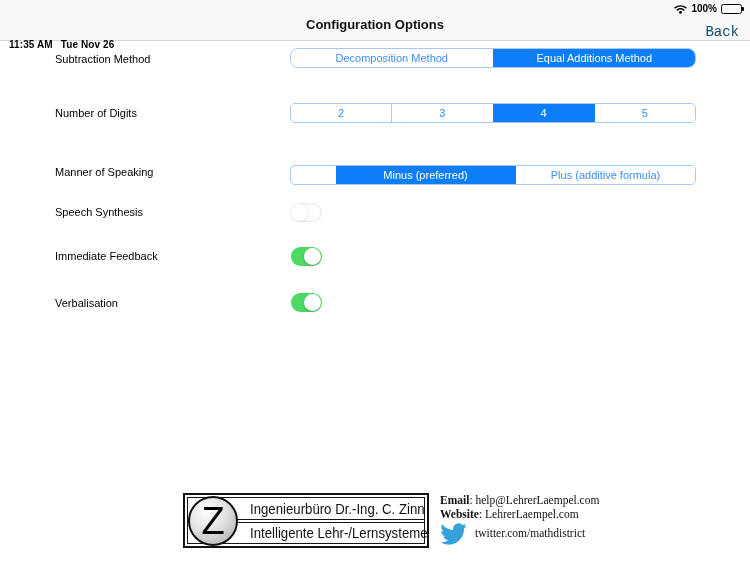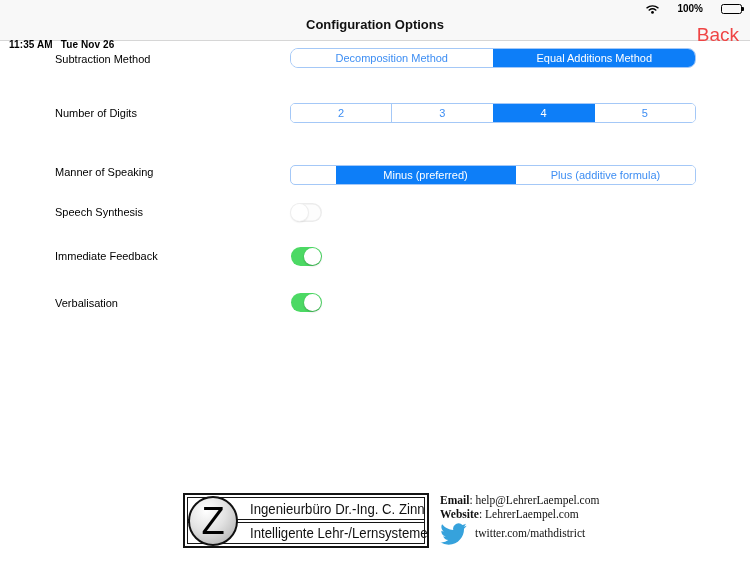--- a/index.html
+++ b/index.html
@@ -20,42 +20,42 @@
   }
   .status-left {
     position:absolute; left:9px; top:3px;
     font-size:10px; letter-spacing:.1px; color:#000;
     display:flex; gap:8px;margin-top:36px;
   }
   .status-time { font-weight:700; }
   .status-date { font-weight:600; }
   .status-right {
     position:absolute; right:8px; top:3px;
-    display:flex; align-items:center; gap:18px;
+    display:flex; align-items:center; gap:4px;
     font-size:10px; font-weight:600;
   }
   .wifi-icon svg { display:block; }
   .battery {
     position:relative; width:21px; height:10px;
     border:1px solid #000; border-radius:2.5px;
     padding:1px;
   }
   .battery .fill { width:100%; height:100%; background:#000; border-radius:1px; }
   .battery:after {
     content:""; position:absolute; right:-3px; top:2.5px;
     width:2px; height:4px; background:#000; border-radius:0 1px 1px 0;
   }
   .nav-title {
     position:absolute; left:0; right:0; top:17px;
     text-align:center; font-size:13px; font-weight:700; color:#111;
   }
   .back-btn {
     position:absolute; right:11px; top:24px;
-    font-size:19px; color:#ef4444; cursor:pointer;
-    background:none; border:none; font-family:Liberation Sans, sans-serif;
+    font-size:14px; color:#0c4a6e; cursor:pointer;
+    background:none; border:none; font-family:Liberation Mono, monospace;
   }
 
   
   .row-label {
     position:absolute; left:55px;
     font-size:11px; color:#000; line-height:16px;
   }
   .lbl-0 { top:51px; }
   .lbl-1 { top:105px; }
   .lbl-2 { top:164px; }

